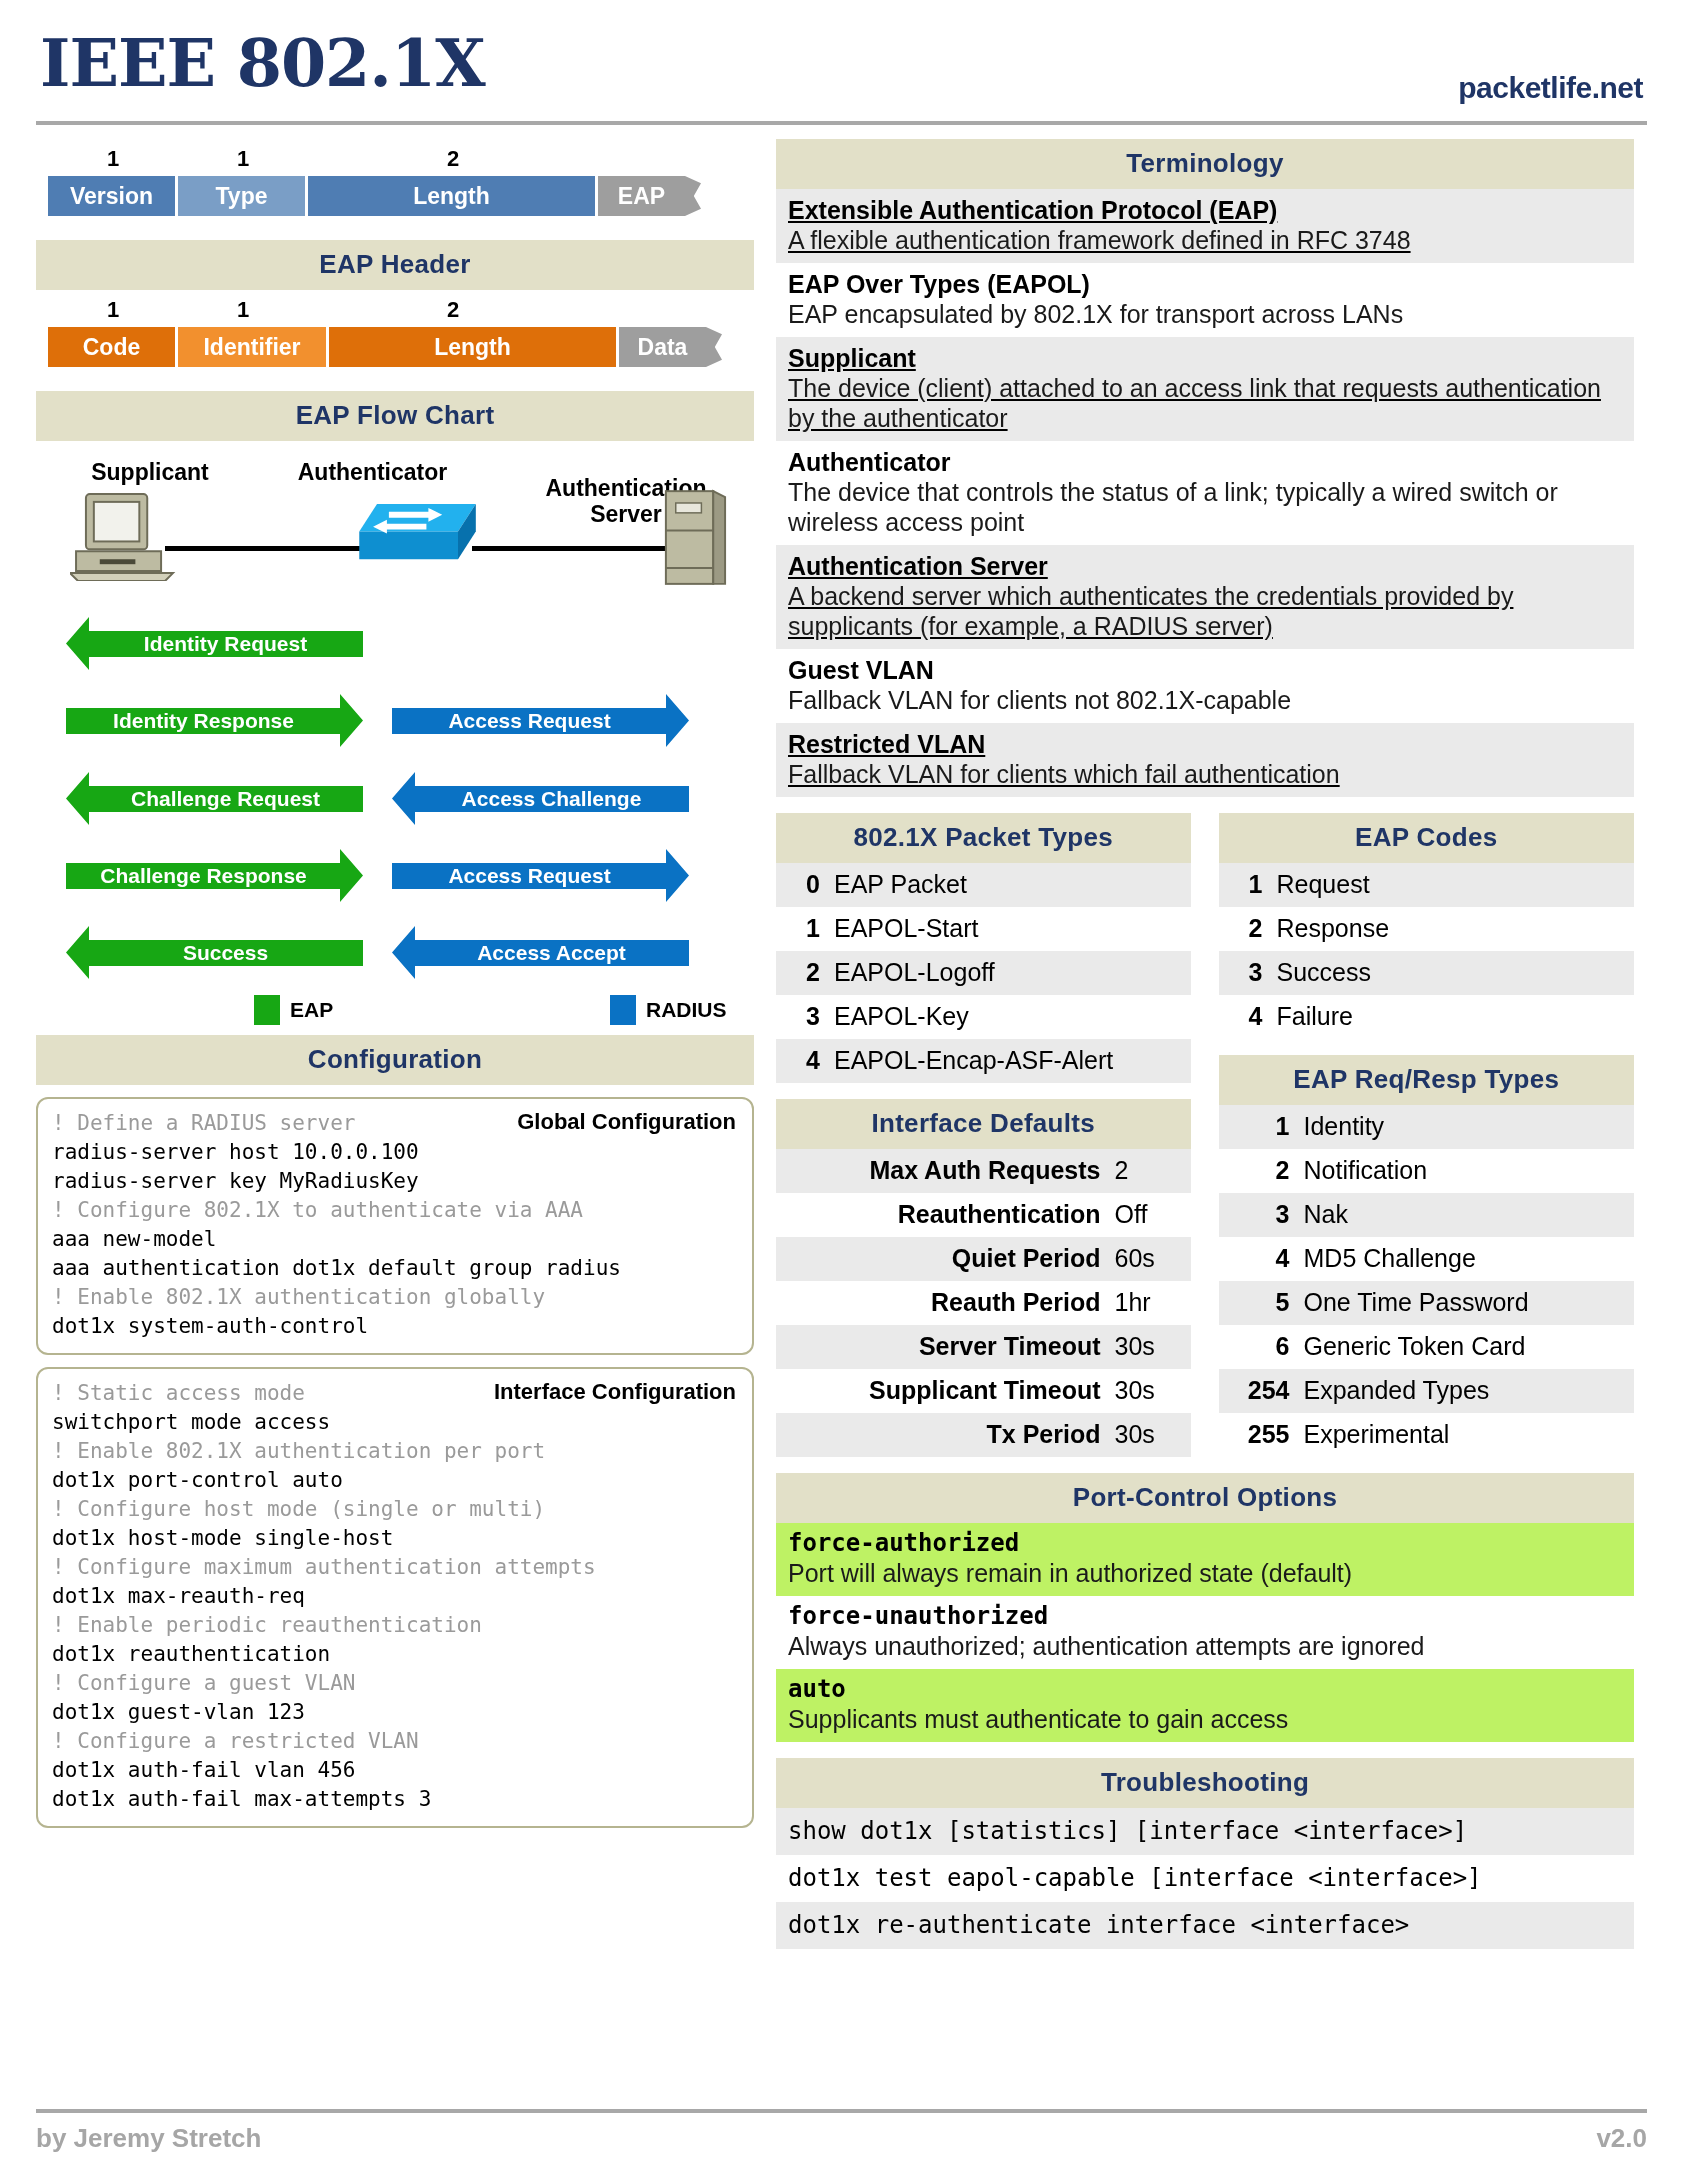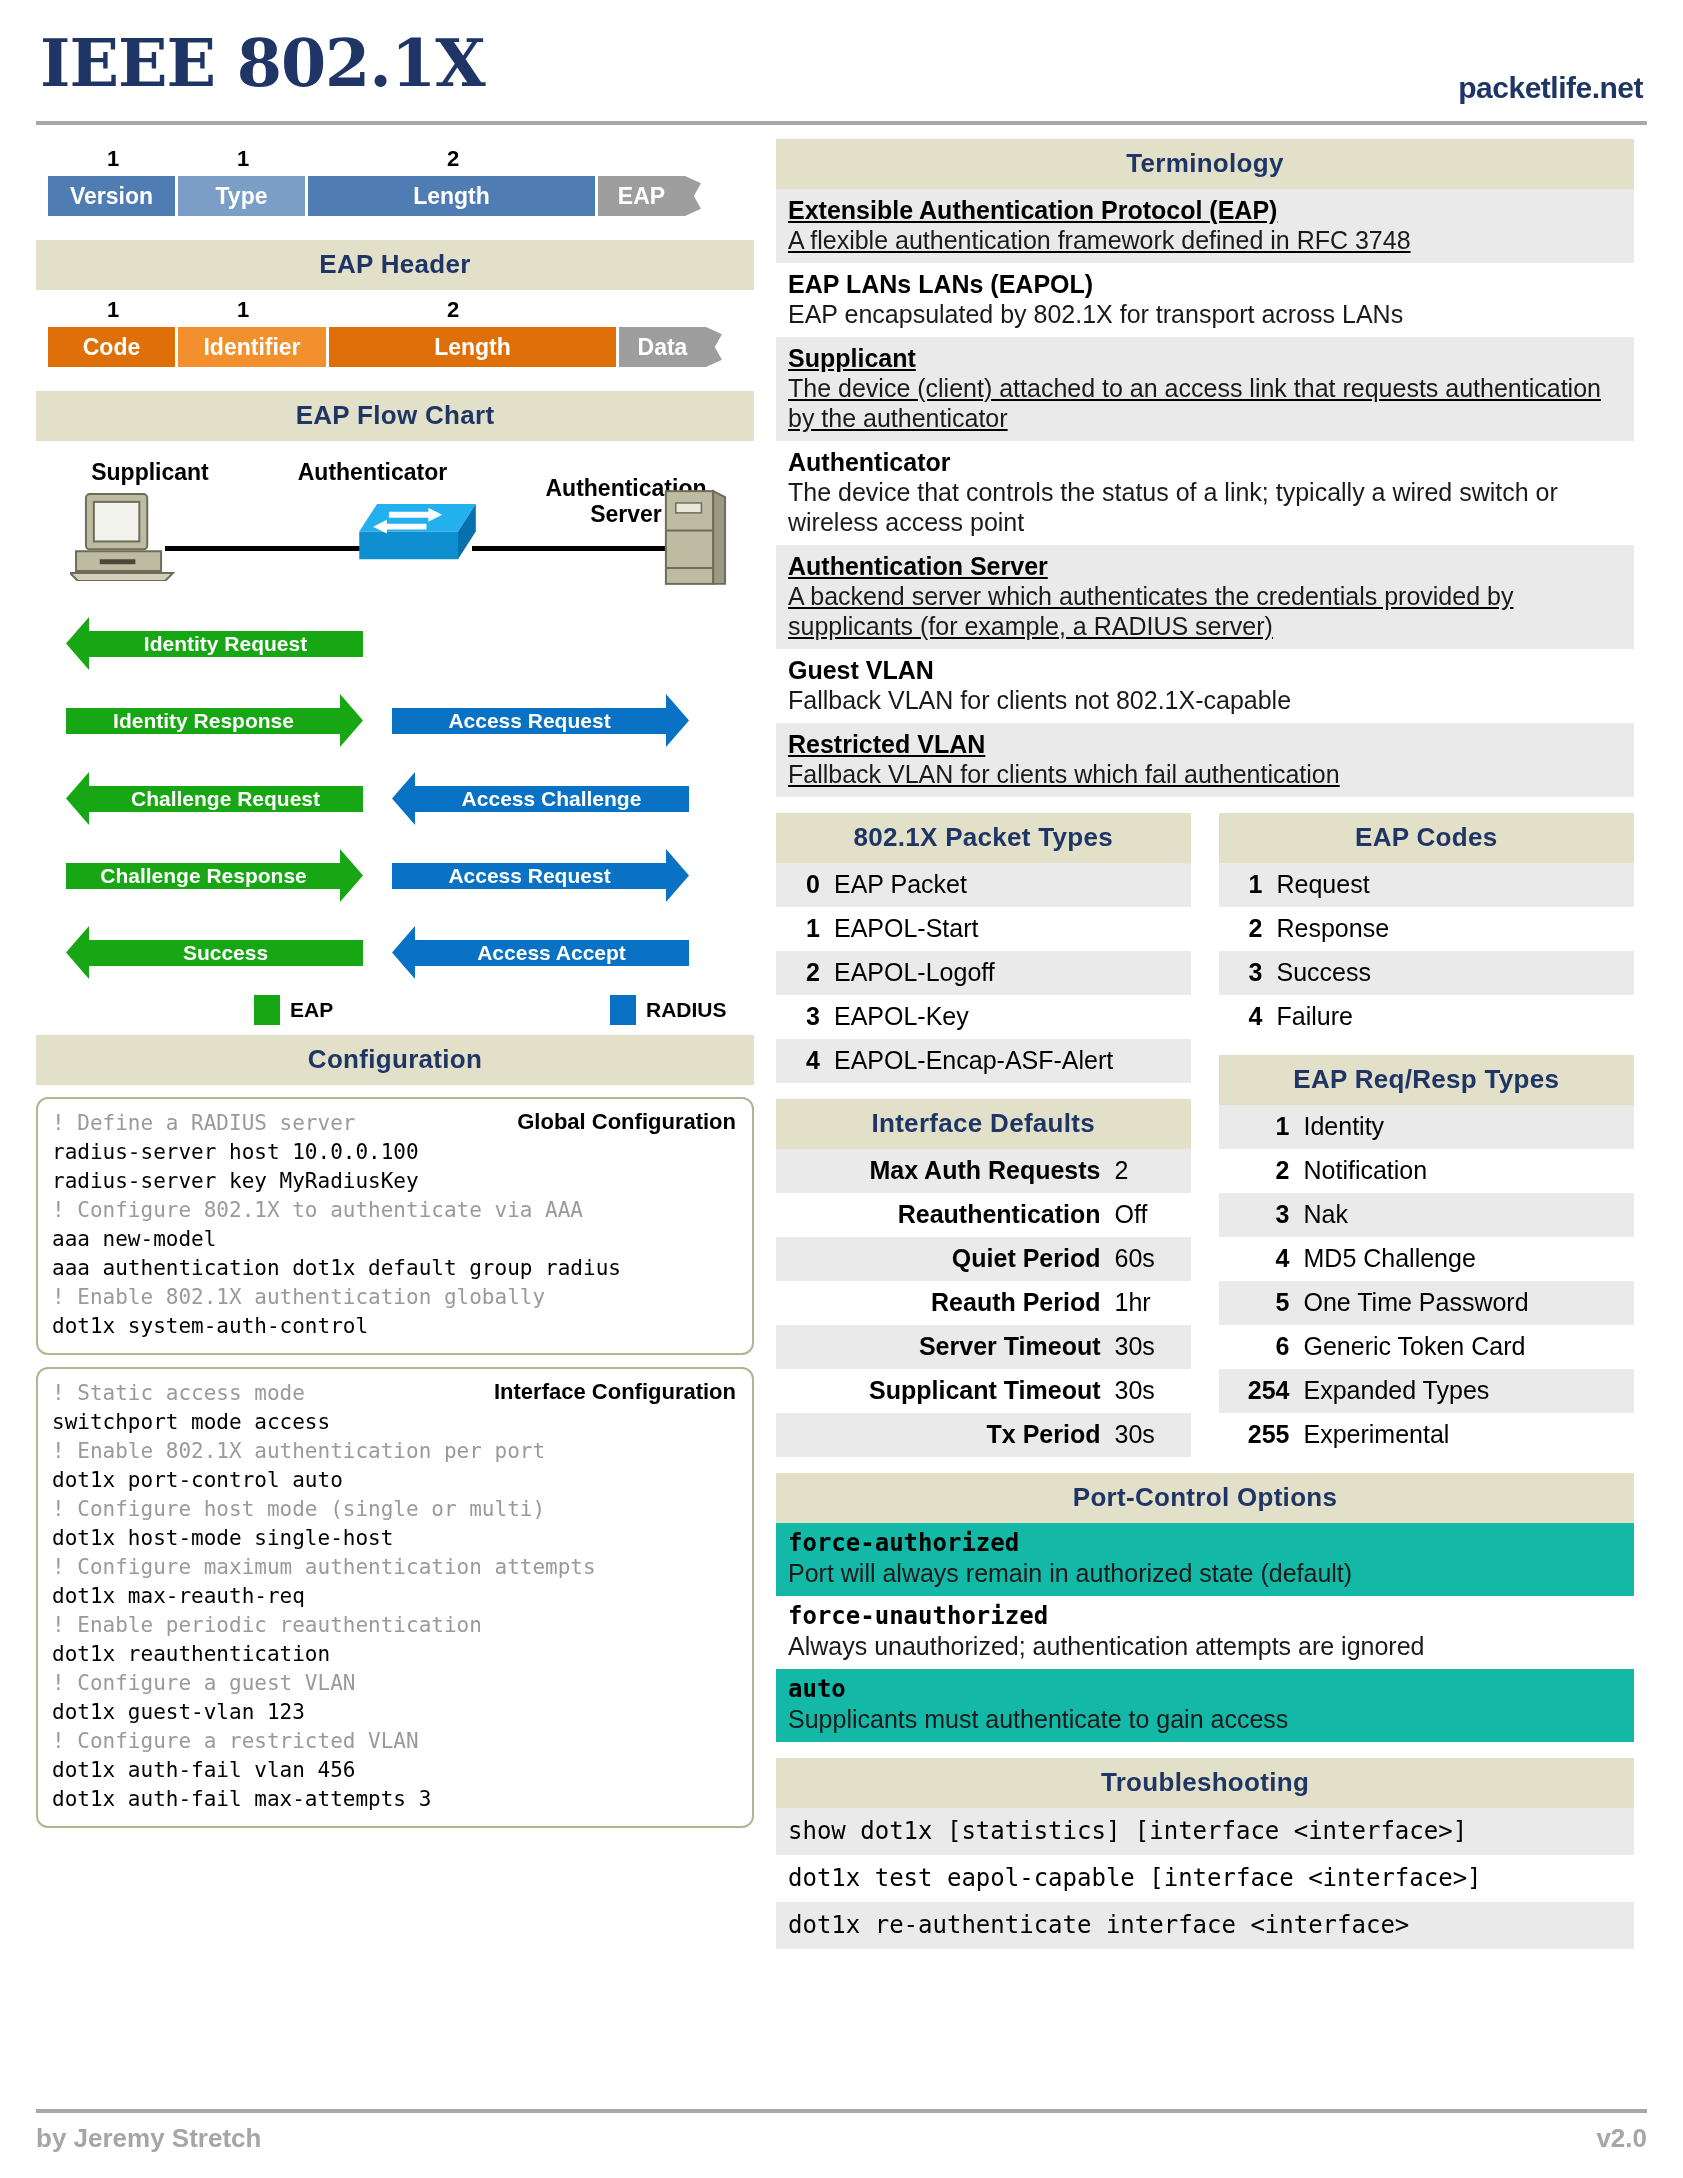--- a/index.html
+++ b/index.html
@@ -147,21 +147,21 @@
     display: flex; align-items: baseline; justify-content: flex-end;
     padding: 7px 25px 8px 10px;
     font-size: 25px; color: #000;
   }
   .kvtbl .row.z { background: #EAEAEA; }
   .kvtbl .k { font-weight: bold; margin-right: 14px; }
   .kvtbl .v { min-width: 51px; text-align: left; }
 
   
   .pcrow { padding: 6px 12px 8px 12px; }
-  .pcrow.z { background: #14b8a6; }
+  .pcrow.z { background: #bef264; }
   .pcrow .mono {
     font-family: "DejaVu Sans Mono", monospace;
     font-weight: bold; font-size: 24px; color: #000; line-height: 29px;
   }
   .pcrow .d { font-size: 25px; color: #1a1a1a; line-height: 30px; }
 
   
   .tsrow {
     padding: 9px 12px 10px 12px;
     font-family: "DejaVu Sans Mono", monospace;
@@ -340,21 +340,21 @@
 
     <div class="colR">
 
       <div class="sect">Terminology</div>
       <div id="term-list">
           <div class="termrow z">
             <div class="t">Extensible Authentication Protocol (EAP)</div>
             <div class="d">A flexible authentication framework defined in RFC 3748</div>
           </div>
           <div class="termrow">
-            <div class="t">EAP LANs LANs (EAPOL)</div>
+            <div class="t">EAP Over Types (EAPOL)</div>
             <div class="d">EAP encapsulated by 802.1X for transport across LANs</div>
           </div>
           <div class="termrow z">
             <div class="t">Supplicant</div>
             <div class="d">The device (client) attached to an access link that requests authentication by the authenticator</div>
           </div>
           <div class="termrow">
             <div class="t">Authenticator</div>
             <div class="d">The device that controls the status of a link; typically a wired switch or wireless access point</div>
           </div>

